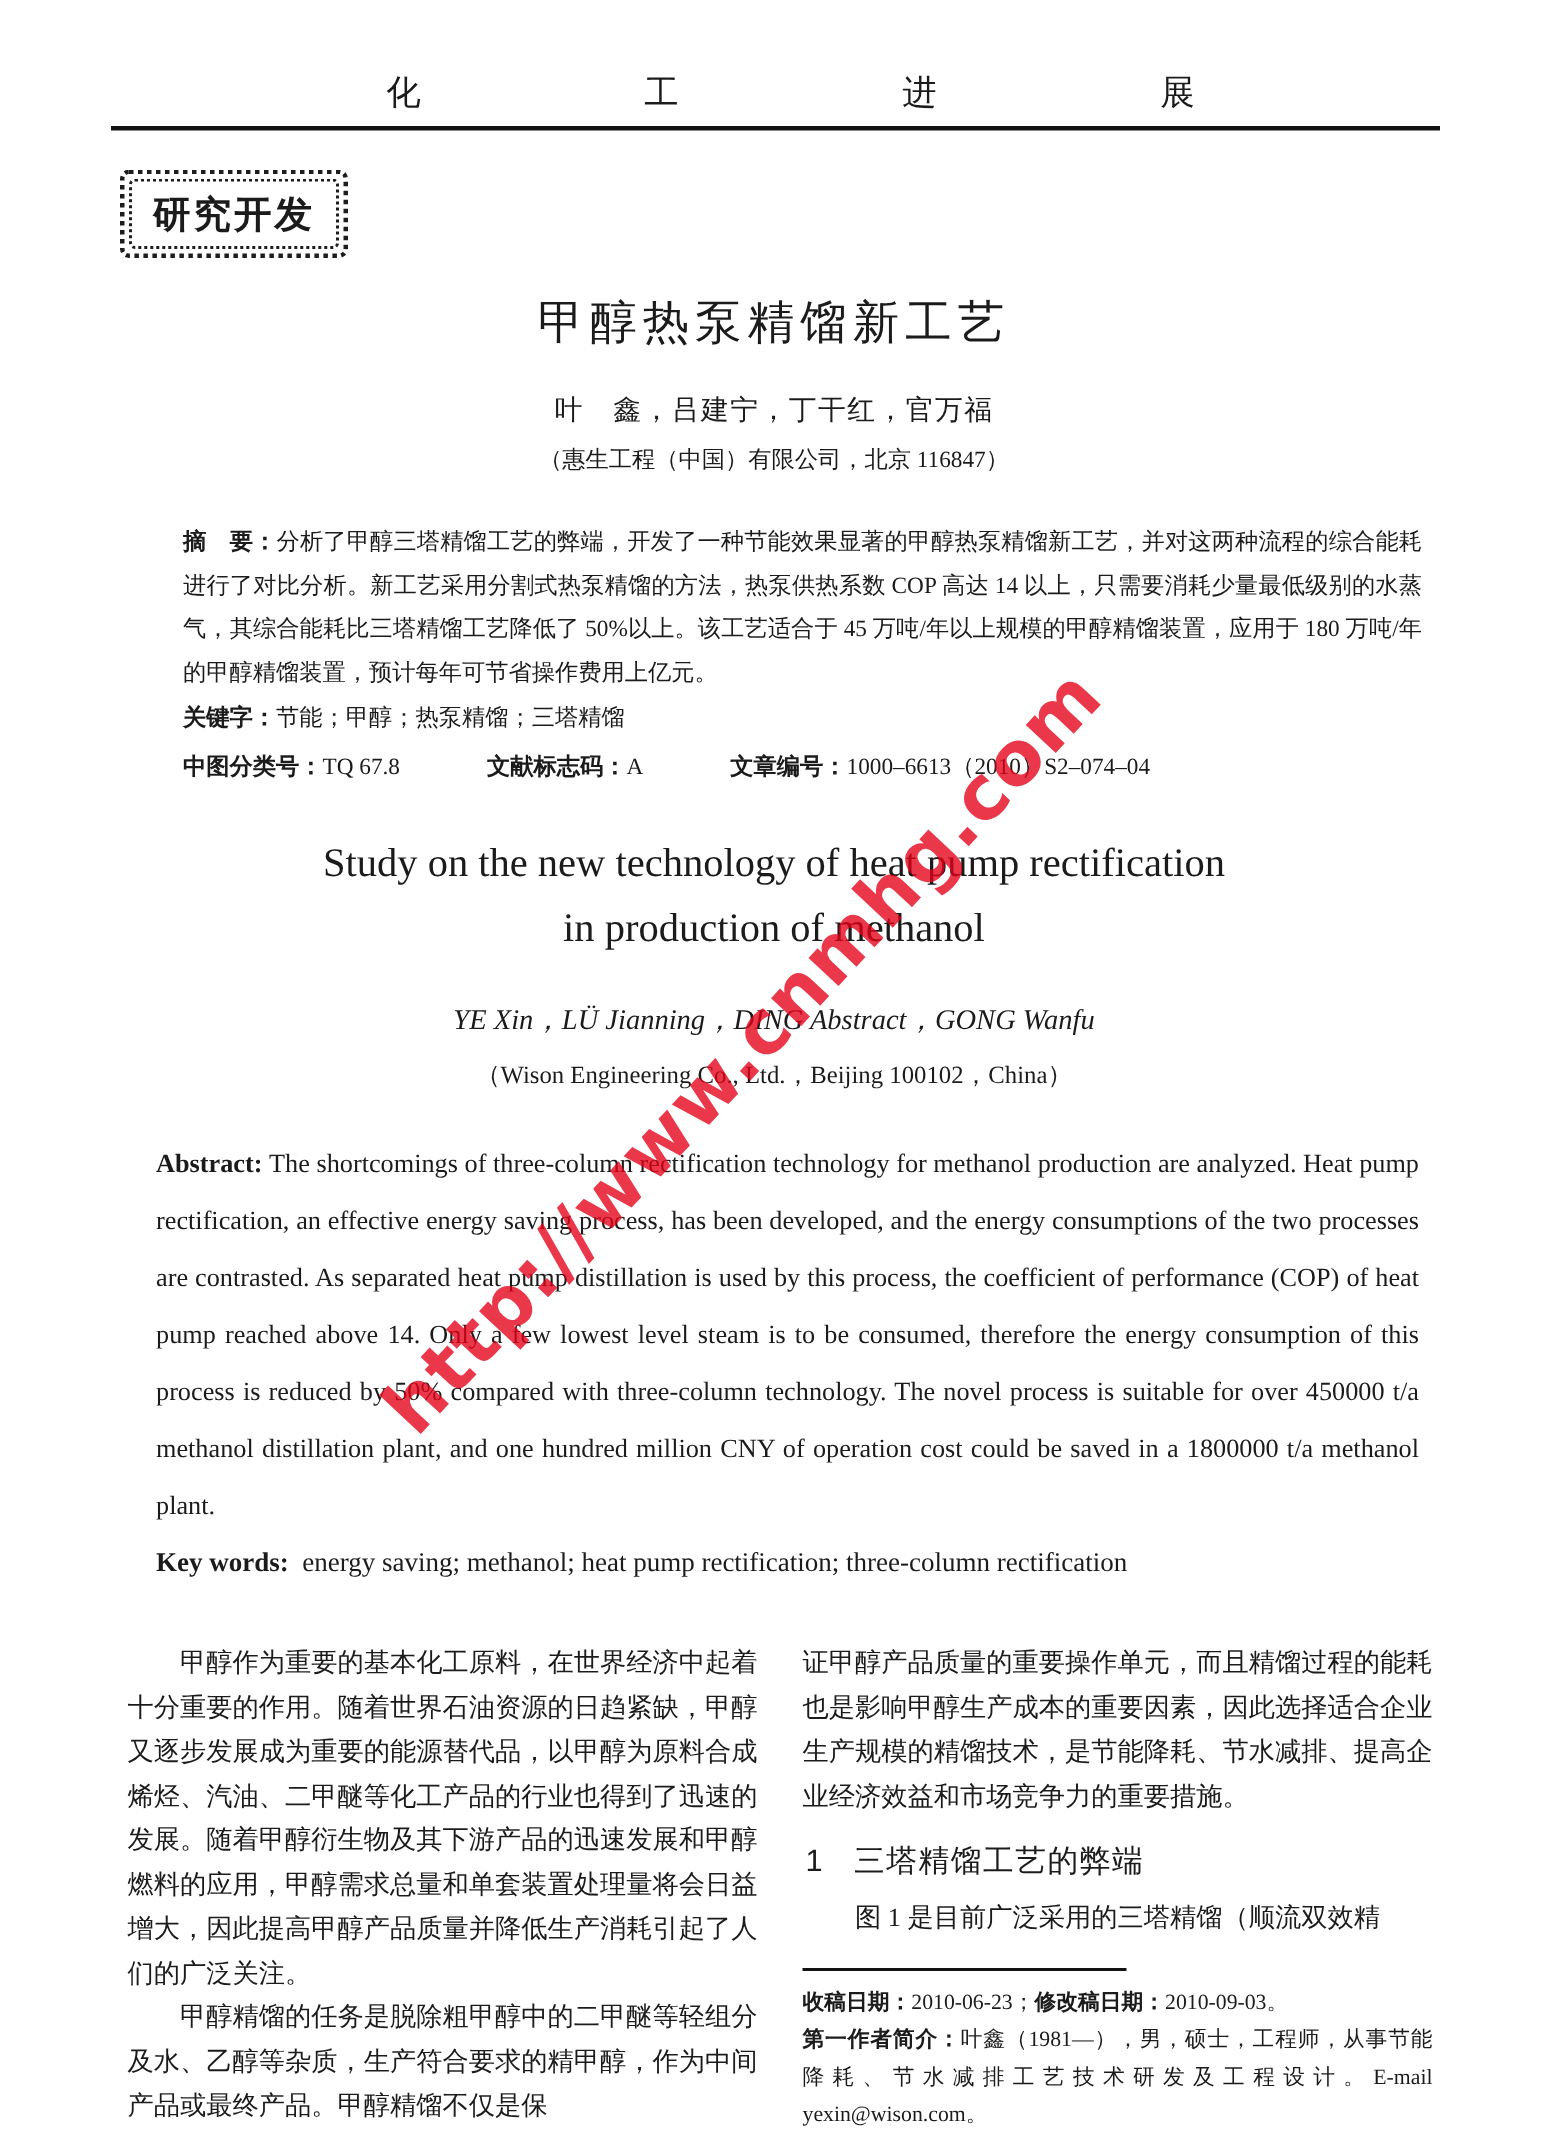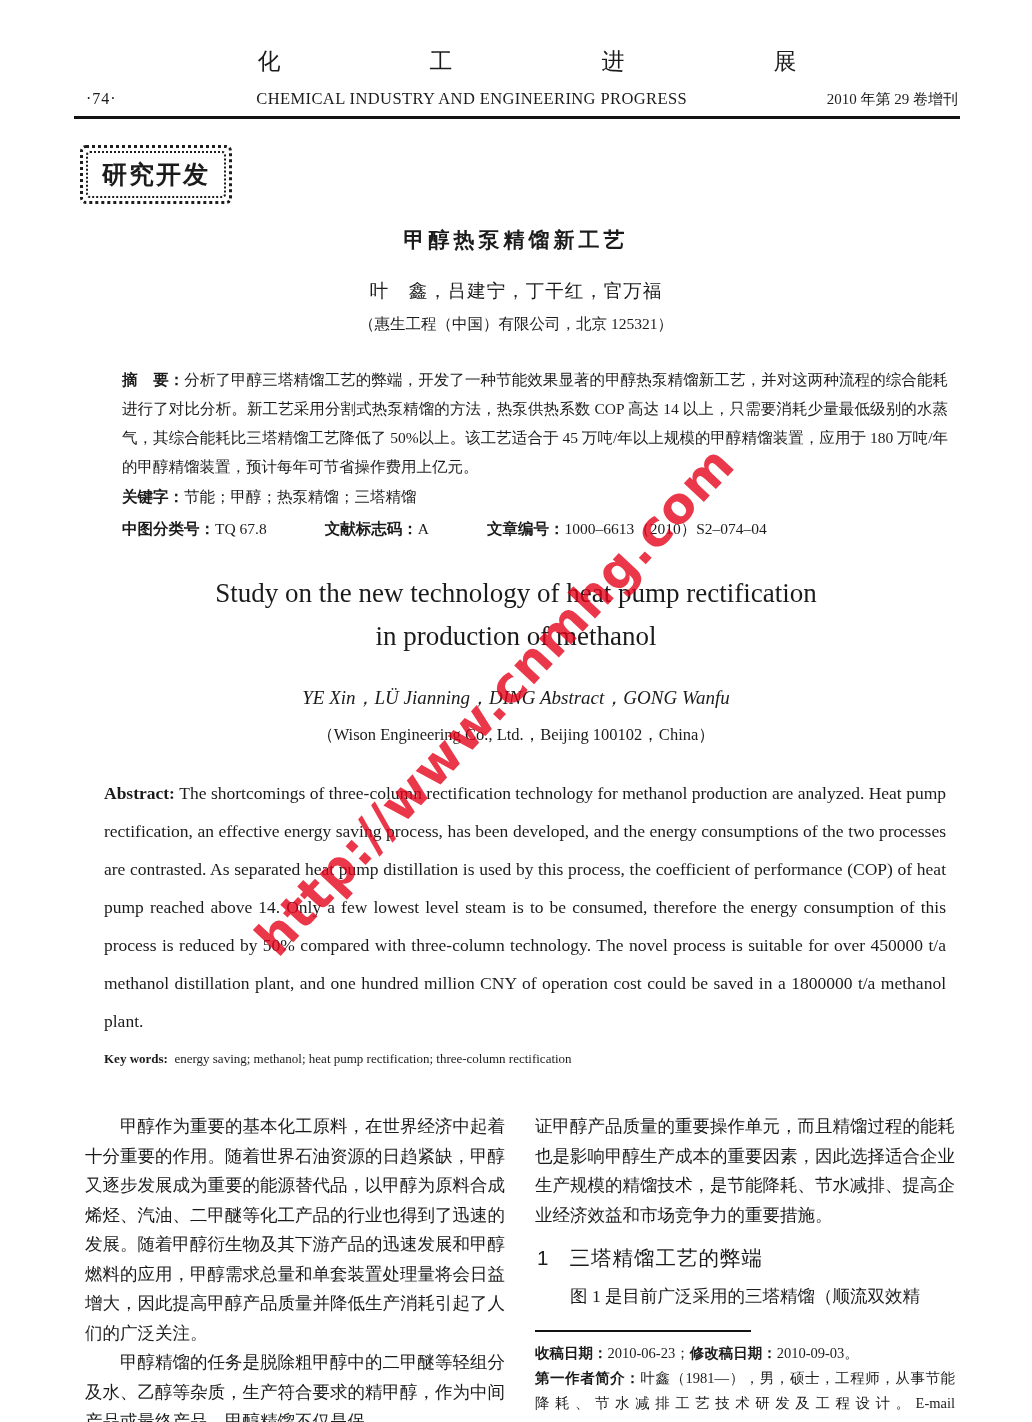--- a/index.html
+++ b/index.html
@@ -30,38 +30,38 @@
     display:inline-block; margin:26px 0 0 80px;
     border:3px dotted #1d1d1d; border-radius:6px; padding:3px;
   }
   .stamp-inner {
     border:2px dotted #1d1d1d; border-radius:4px; padding:5px 14px;
     font-size:25px; font-weight:bold; letter-spacing:2px;
   }
 
   
   .article-title {
-    text-align:center; font-size:21px; font-weight:bold; letter-spacing:4px;
+    text-align:center; font-size:31px; font-weight:normal; letter-spacing:4px;
     margin-top:22px; font-family:"Liberation Sans","DejaVu Sans",sans-serif;
   }
   .authors-cn { text-align:center; font-size:18.5px; letter-spacing:1px; margin-top:24px; }
   .affiliation-cn { text-align:center; font-size:15.5px; margin-top:11px; }
 
   .abs-block { margin:30px 84px 0 122px; }
   .abs-cn { font-size:15.5px; line-height:29px; text-align:justify; }
   .inline-label { font-family:"Liberation Sans","DejaVu Sans",sans-serif; font-weight:bold; }
   .kw-line { font-size:15.5px; line-height:29px; margin-top:1px; }
   .class-line { display:flex; gap:58px; font-size:15.5px; margin-top:8px; white-space:nowrap; }
 
   
   .en-title { margin-top:32px; text-align:center; font-size:27px; line-height:43px; }
   .en-authors { text-align:center; font-style:italic; font-size:19px; margin-top:27px; }
   .en-aff { text-align:center; font-size:16.5px; margin-top:13px; }
   .en-abs { margin:28px 86px 0 104px; font-size:17.5px; line-height:38px; text-align:justify; }
-  .en-kw  { margin:0 86px 0 104px; font-size:13px; line-height:38px; }
+  .en-kw  { margin:0 86px 0 104px; font-size:18px; line-height:38px; }
   .en-bold { font-weight:bold; }
 
   
   .columns { display:flex; gap:30px; margin:34px 77px 0 85px; }
   .col { flex:1; min-width:0; }
   .col p { font-size:17.5px; line-height:29.5px; text-align:justify; }
   .indent { text-indent:2em; }
   .section-h {
     display:flex; gap:20px; align-items:baseline; margin:14px 0 10px 2px;
     font-family:"Liberation Sans","DejaVu Sans",sans-serif;
@@ -82,37 +82,32 @@
   }
 </style>
 </head>
 <body>
 
 <div class="page">
 
   
   <div>
     <div class="journal-cn">化  工  进  展</div>
-    <div class="header-row">
-      <span class="page-number">·74·</span>
-      <span class="journal-en">CHEMICAL INDUSTRY AND ENGINEERING PROGRESS</span>
-      <span class="issue-info">2010 年第 29 卷增刊</span>
-    </div>
     <div class="header-rule"></div>
   </div>
 
   
   <div class="stamp">
     <div class="stamp-inner sans">研究开发</div>
   </div>
 
   
   <h1 class="article-title">甲醇热泵精馏新工艺</h1>
   <div class="authors-cn">叶　鑫，吕建宁，丁干红，官万福</div>
-  <div class="affiliation-cn">（惠生工程（中国）有限公司，北京 125321）</div>
+  <div class="affiliation-cn">（惠生工程（中国）有限公司，北京 116847）</div>
 
   
   <div class="abs-block">
     <p class="abs-cn"><span class="inline-label">摘　要：</span><span>分析了甲醇三塔精馏工艺的弊端，开发了一种节能效果显著的甲醇热泵精馏新工艺，并对这两种流程的综合能耗进行了对比分析。新工艺采用分割式热泵精馏的方法，热泵供热系数 COP 高达 14 以上，只需要消耗少量最低级别的水蒸气，其综合能耗比三塔精馏工艺降低了 50%以上。该工艺适合于 45 万吨/年以上规模的甲醇精馏装置，应用于 180 万吨/年的甲醇精馏装置，预计每年可节省操作费用上亿元。</span></p>
     <p class="kw-line"><span class="inline-label">关键字：</span><span>节能；甲醇；热泵精馏；三塔精馏</span></p>
     <div class="class-line">
       <span><span class="inline-label">中图分类号：</span><span>TQ 67.8</span></span>
       <span><span class="inline-label">文献标志码：</span><span>A</span></span>
       <span><span class="inline-label">文章编号：</span><span>1000–6613（2010）S2–074–04</span></span>
     </div>

